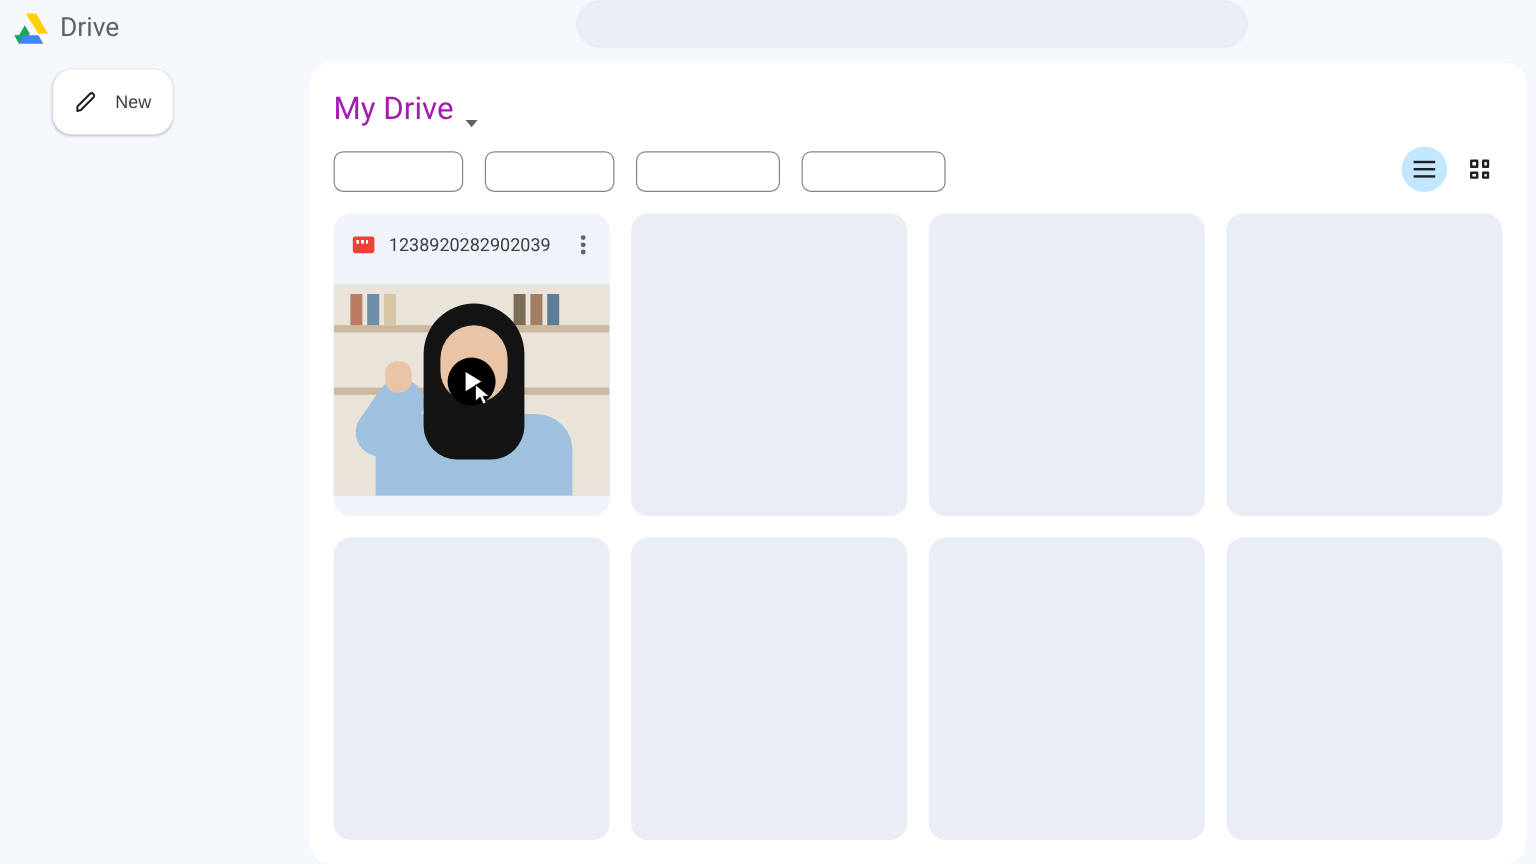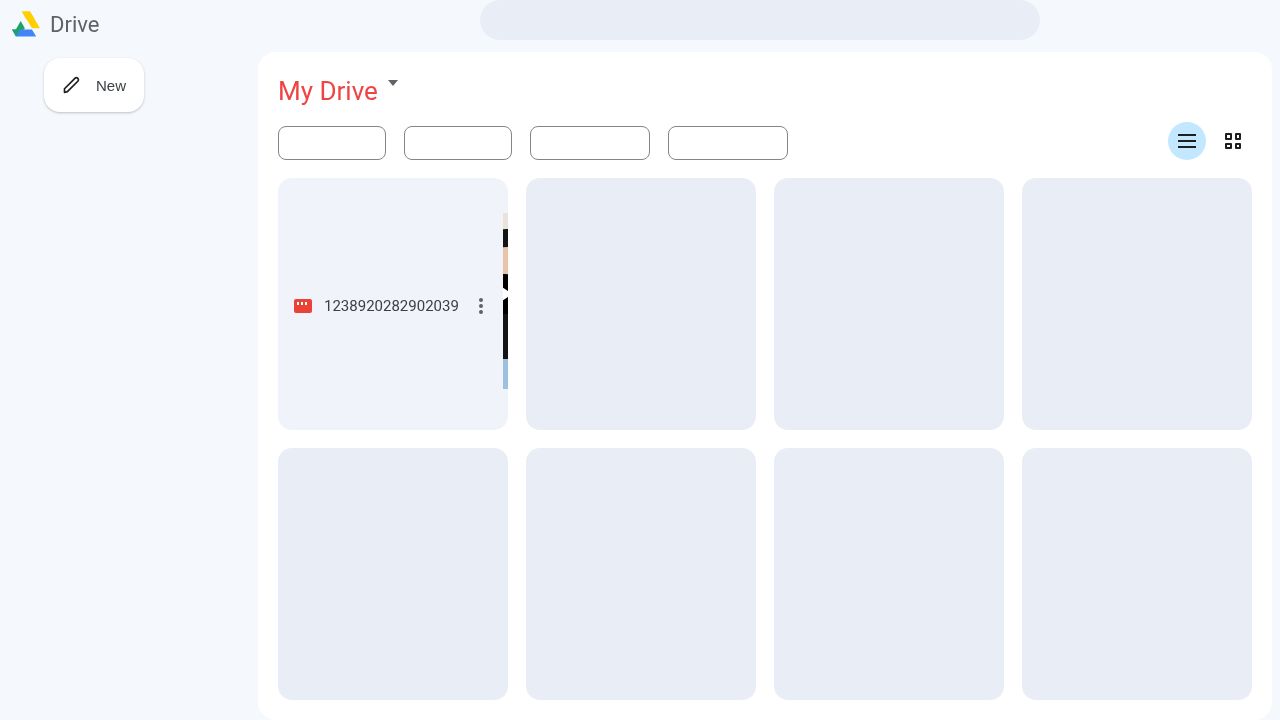--- a/index.html
+++ b/index.html
@@ -12,21 +12,21 @@
   
   .header {
     height: 48px;
     display: flex;
     align-items: center;
     padding: 0 12px;
     position: relative;
   }
   .logo {
     display:flex;
-    align-items:center;
+    align-items:flex-start;
     gap:10px;
   }
   .drive-logo-icon {
     width:28px; height:26px;
   }
   .app-name {
     font-size: 22px;
     color:#5f6368;
   }
   .search-pill {
@@ -67,25 +67,25 @@
     position:absolute;
     left:258px;
     top:52px;
     right:8px;
     bottom:0;
     background:#fff;
     border-radius:18px;
   }
   .breadcrumb {
     display:flex;
-    align-items:flex-start;
+    align-items:flex-end;
     gap:10px;
     padding: 24px 20px 10px 20px;
     font-size:26px;
-    color:#ef4444;
+    color:#a21caf;
   }
   .caret {
     width:0;height:0;
     border-left:5px solid transparent;
     border-right:5px solid transparent;
     border-top:6px solid #5f6368;
     margin-top:4px;
   }
   .filter-row {
     display:flex;
@@ -134,21 +134,21 @@
   }
   .tile {
     background:#e9eef6;
     border-radius:14px;
     height:252px;
     overflow:hidden;
   }
   .tile.file {
     background:#f0f4fa;
     display:flex;
-    flex-direction:row;
+    flex-direction:column;
   }
   .tile-header {
     display:flex;
     align-items:center;
     gap:12px;
     padding:14px 12px 10px 16px;
   }
   .video-icon {
     width:18px;height:14px;
     background:#ea4335;

